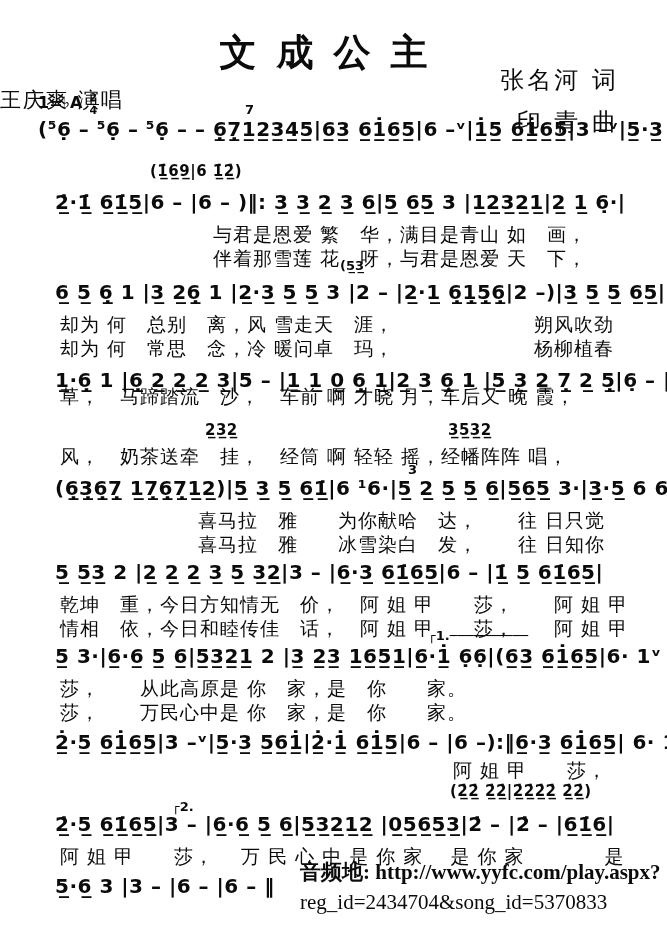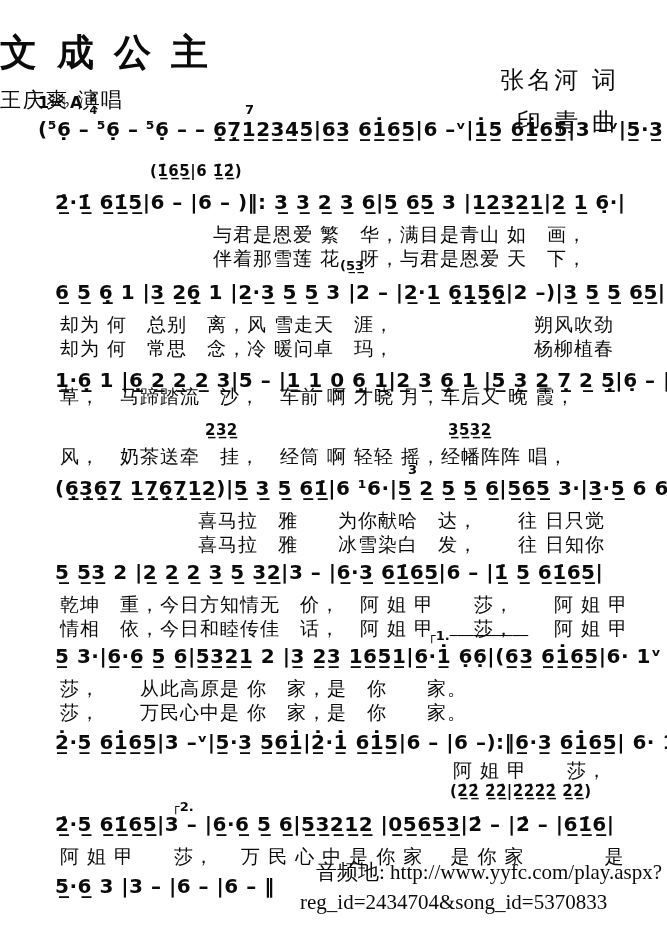--- a/index.html
+++ b/index.html
@@ -3,21 +3,21 @@
 <meta charset="utf-8">
 <style>
   html,body{margin:0;padding:0;}
   body{
     width:667px;height:936px;position:relative;overflow:hidden;
     background:#ffffff;color:#0b0b0b;
     font-family:"DejaVu Sans",sans-serif;
   }
   .abs{position:absolute;white-space:pre;}
   .title{
-    left:0;right:0;
+    left:0;right:0;text-align:center;
     font-family:Liberation Serif, serif;font-weight:bold;
     font-size:37px;letter-spacing:20px;
   }
   .credit{right:48px;text-align:right;font-size:24px;letter-spacing:3px;}
   .performer{left:0;right:0;font-size:21px;letter-spacing:2px;}
   .keysig{font-weight:bold;font-size:16px;}
   .frac{display:inline-block;vertical-align:-6px;text-align:center;font-size:11px;line-height:1.05;margin-left:5px;font-weight:bold;}
   .frac .n{display:block;border-bottom:1px solid #0b0b0b;padding:0 2px;}
   .frac .d{display:block;}
   .notes{font-weight:bold;font-size:20px;letter-spacing:.5px;}
@@ -31,21 +31,21 @@
 <body>
 
 <div class="abs title" style="top:28px;">文成公主</div>
 <div class="abs credit" style="top:64px;">张名河 词</div>
 <div class="abs credit" style="top:87px;margin-top:19px;">印 青 曲</div>
 <div class="abs performer" style="top:86px;">王庆爽 演唱</div>
 <div class="abs keysig" style="top:92px;left:38px;"><span>1=♭A</span><span class="frac"><span class="n">2</span><span class="d">4</span></span></div>
 
 <div class="abs ann" style="top:102px;left:245px;">7</div>
 <div class="abs notes" style="top:117px;left:38px;">(⁵6̣ – ⁵6̣ – ⁵6̣ – – 6̣̲7̣̲1̲2̲3̲4̲5̲|6̲3̲ 6̲1̲̇6̲5̲|6 –ᵛ|1̲̇5̲ 6̲1̲̇6̲5̲|3 –ᵛ|5̲·3̲ 5̲6̲1̲̇|</div>
-<div class="abs smallnotes" style="top:162px;left:150px;">(1̲̇6̲5̲|6 1̲̇2̲̇)</div>
+<div class="abs smallnotes" style="top:162px;left:150px;">(1̲̇6̲9̲|6 1̲̇2̲̇)</div>
 
 <div class="abs notes" style="top:190px;left:55px;">2̲̇·1̲̇ 6̲1̲̇5̲|6 – |6 – )‖: 3̲ 3̲ 2̲ 3̲ 6̲|5̲ 6̲5̲ 3 |1̲2̲3̲2̲1̲|2̲ 1̲ 6̣·|</div>
 <div class="abs lyric" style="top:222px;left:213px;">与君是恩爱 繁　华，满目是青山 如　画，</div>
 <div class="abs lyric" style="top:246px;left:213px;">伴着那雪莲 花　呀，与君是恩爱 天　下，</div>
 
 <div class="abs pickup" style="top:258px;left:340px;">(5̲3̲</div>
 <div class="abs notes" style="top:280px;left:55px;">6̲ 5̲ 6̣̲ 1 |3̲ 2̲6̣̲ 1 |2̲·3̲ 5̲ 5̲ 3 |2 – |2̲·1̲ 6̣̲1̣̲5̣̲6̣̲|2 –)|3̲ 5̲ 5̲ 6̲5̲|</div>
 <div class="abs lyric" style="top:312px;left:60px;">却为 何　总别　离，风 雪走天　涯，　　　　　　　朔风吹劲</div>
 <div class="abs lyric" style="top:336px;left:60px;">却为 何　常思　念，冷 暖问卓　玛，　　　　　　　杨柳植春</div>
 
@@ -72,14 +72,14 @@
 <div class="abs notes" style="top:730px;left:55px;">2̲̇·5̲ 6̲1̲̇6̲5̲|3 –ᵛ|5̲·3̲ 5̲6̲1̲̇|2̲̇·1̲̇ 6̲1̲̇5̲|6 – |6 –):‖6̲·3̲ 6̲1̲̇6̲5̲| 6· 1̇|</div>
 <div class="abs lyric" style="top:758px;left:453px;">阿 姐 甲　　莎，</div>
 <div class="abs smallnotes" style="top:782px;left:450px;">(2̲̇2̲̇ 2̲̇2̲̇|2̲̇2̲̇2̲̇2̲̇ 2̲̇2̲̇)</div>
 
 <div class="abs ann" style="top:799px;left:172px;">┌2.</div>
 <div class="abs notes" style="top:812px;left:55px;">2̲̇·5̲ 6̲1̲̇6̲5̲|3 – |6̲·6̲ 5̲ 6̲|5̲3̲2̲1̲2̲ |0̲5̲6̲5̲3̲|2̇ – |2̇ – |6̲1̲̇6̲|</div>
 <div class="abs lyric" style="top:844px;left:60px;">阿 姐 甲　　莎，　 万 民 心 中 是 你 家　 是 你 家　　　　是</div>
 
 <div class="abs notes" style="top:874px;left:55px;">5̲·6̲ 3 |3 – |6 – |6 – ‖</div>
 
-<div class="abs footer" style="top:858px;left:316px;">音频地: http://www.yyfc.com/play.aspx?</div>
+<div class="abs footer" style="top:858px;left:300px;font-weight:bold;">音频地: http://www.yyfc.com/play.aspx?</div>
 <div class="abs footer" style="top:890px;left:300px;">reg_id=2434704&amp;song_id=5370833</div>
 
 </body></html>

